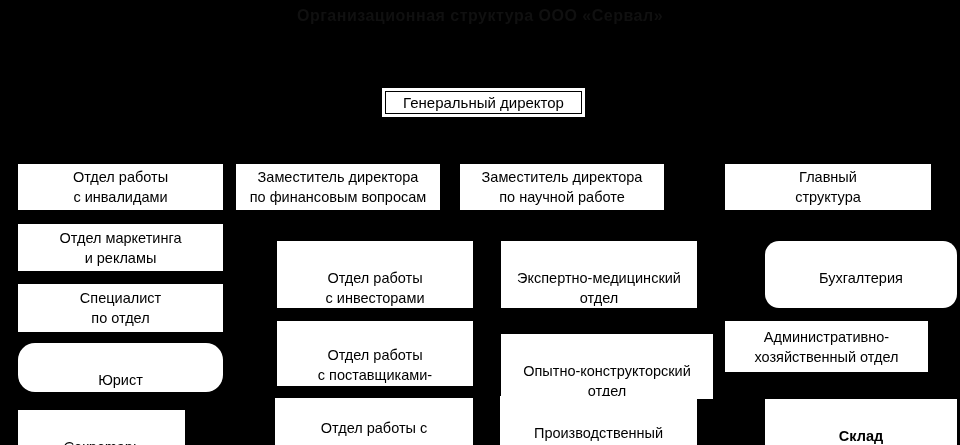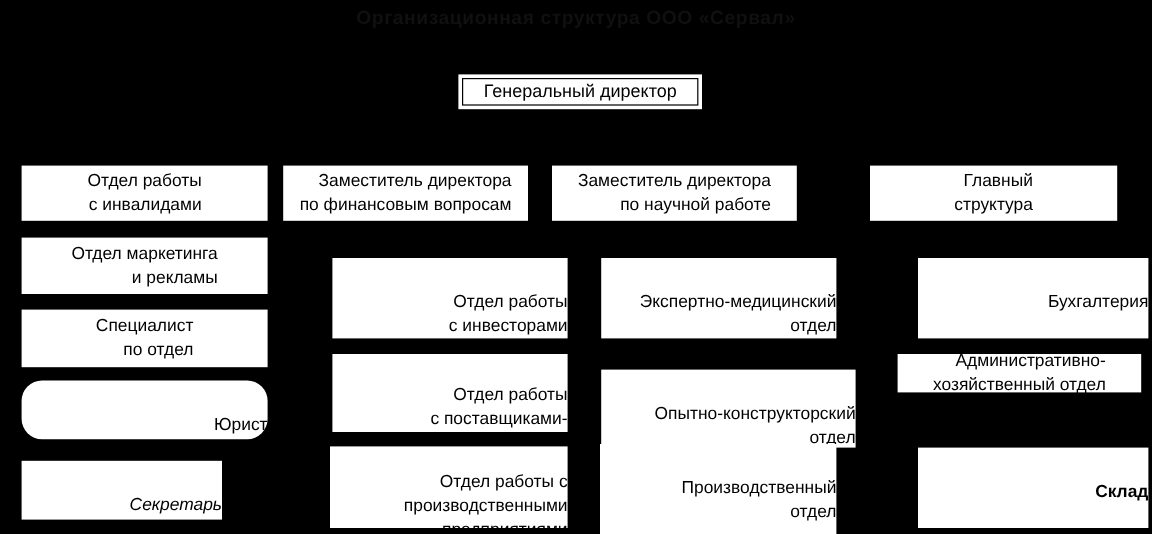--- a/index.html
+++ b/index.html
@@ -24,23 +24,24 @@
     font-size: 16px;
     font-weight: bold;
     letter-spacing: 0.5px;
   }
   .box {
     position: absolute;
     background: #fff;
     color: #000;
     font-size: 14.5px;
     line-height: 20px;
-    text-align: right;
+    text-align: center;
     white-space: pre-line;
     box-sizing: border-box;
+    margin-top: 26px;
   }
   .v-center {
     display: flex;
     align-items: center;
     justify-content: center;
   }
   .v-top { padding-top: 7px; }
 
   
   .b-director {
@@ -66,22 +67,22 @@
   .b-investors  { left: 277px; top: 215px; width: 196px; height: 67px; }
   .b-suppliers  { left: 277px; top: 295px; width: 196px; height: 65px; padding-top: 4px; }
   .b-industry   { left: 275px; top: 372px; width: 198px; height: 68px; padding-top: 0; }
 
   
   .b-expmed     { left: 501px; top: 215px; width: 196px; height: 67px; }
   .b-design     { left: 501px; top: 308px; width: 212px; height: 65px; }
   .b-production { left: 500px; top: 370px; width: 197px; height: 88px; }
 
   
-  .b-accounting { left: 765px; top: 215px; width: 192px; height: 67px; }
-  .b-admin      { left: 748px; top: 295px; width: 203px; height: 32px; }
+  .b-accounting { left: 765px; top: 215px; width: 192px; height: 67px; border-radius: 14px; }
+  .b-admin      { left: 725px; top: 295px; width: 203px; height: 51px; }
   .b-warehouse  { left: 765px; top: 373px; width: 192px; height: 67px; font-weight: bold; }
 </style>
 </head>
 <body>
 
 <div class="stage">
 
   <div class="chart-title">Организационная структура ООО «Сервал»</div>
 
   <div class="box v-center b-director">

